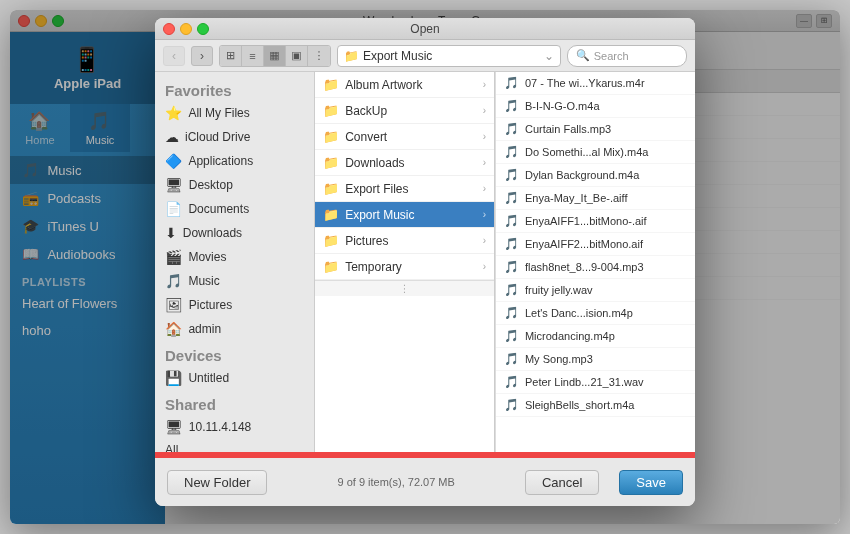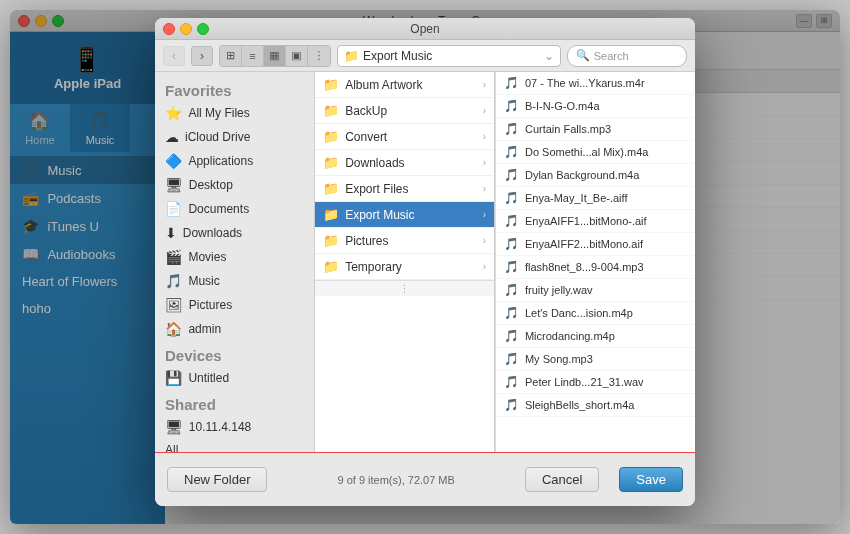--- a/index.html
+++ b/index.html
@@ -428,21 +428,21 @@
       color: #333;
       cursor: pointer;
       border-bottom: 1px solid #f5f5f5;
       gap: 6px;
     }
     .file-icon { font-size: 12px; }
 
     .dialog-footer {
       height: 54px;
       background: #e8e8e8;
-      border-top: 1px solid #ef4444;
+      border-top: 6px solid #ef4444;
       display: flex;
       align-items: center;
       padding: 0 12px;
       justify-content: space-between;
     }
 
     .dialog-status {
       font-size: 11px;
       color: #666;
       text-align: center;
@@ -534,20 +534,21 @@
         </div>
         <div class="sidebar-item">
           <span class="sidebar-item-icon">🎓</span>
           <span>iTunes U</span>
         </div>
         <div class="sidebar-item">
           <span class="sidebar-item-icon">📖</span>
           <span>Audiobooks</span>
         </div>
 
+        <div class="sidebar-section-label">Playlists</div>
         <div class="sidebar-item">
           <span>Heart of Flowers</span>
         </div>
         <div class="sidebar-item">
           <span>hoho</span>
         </div>
       </div>
     </div>
 
     <div class="main-content">

